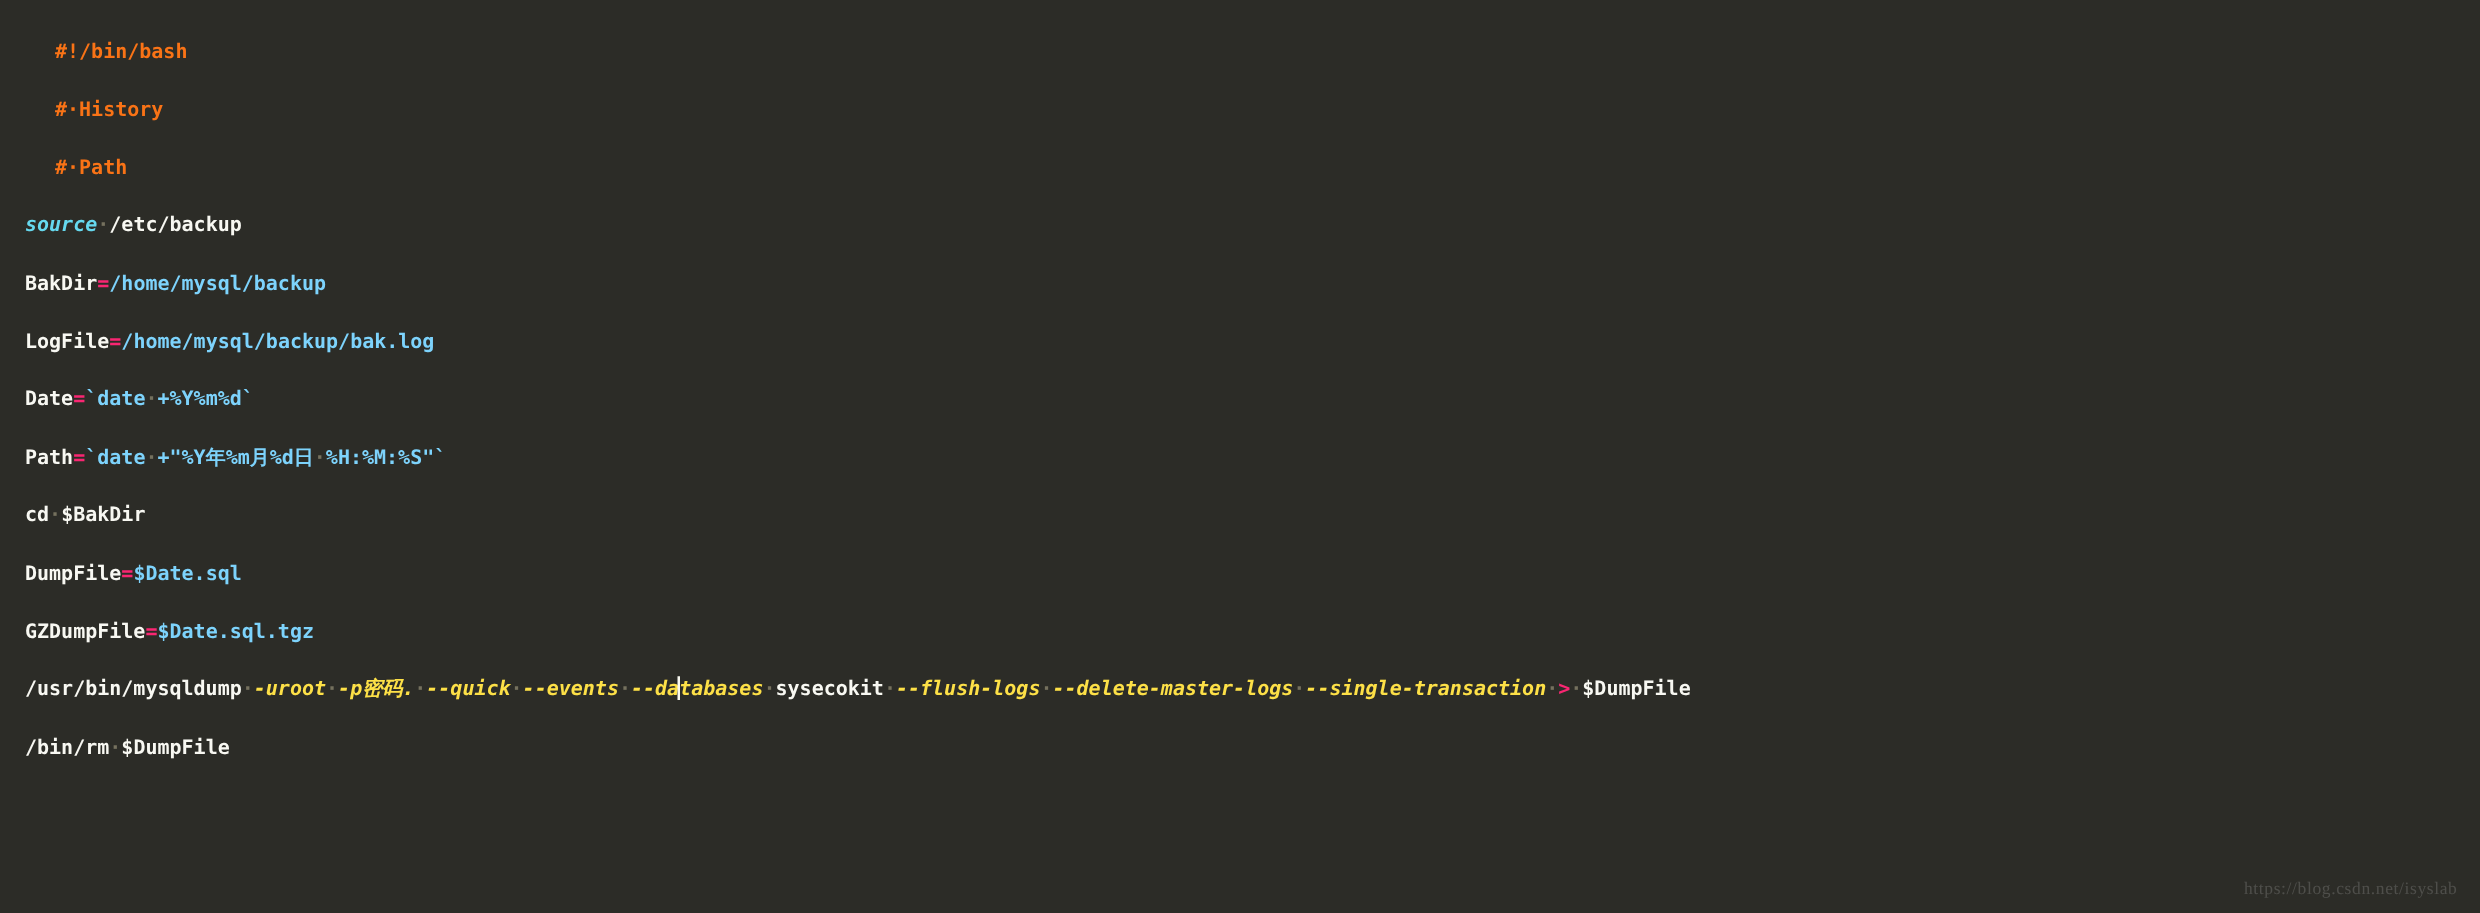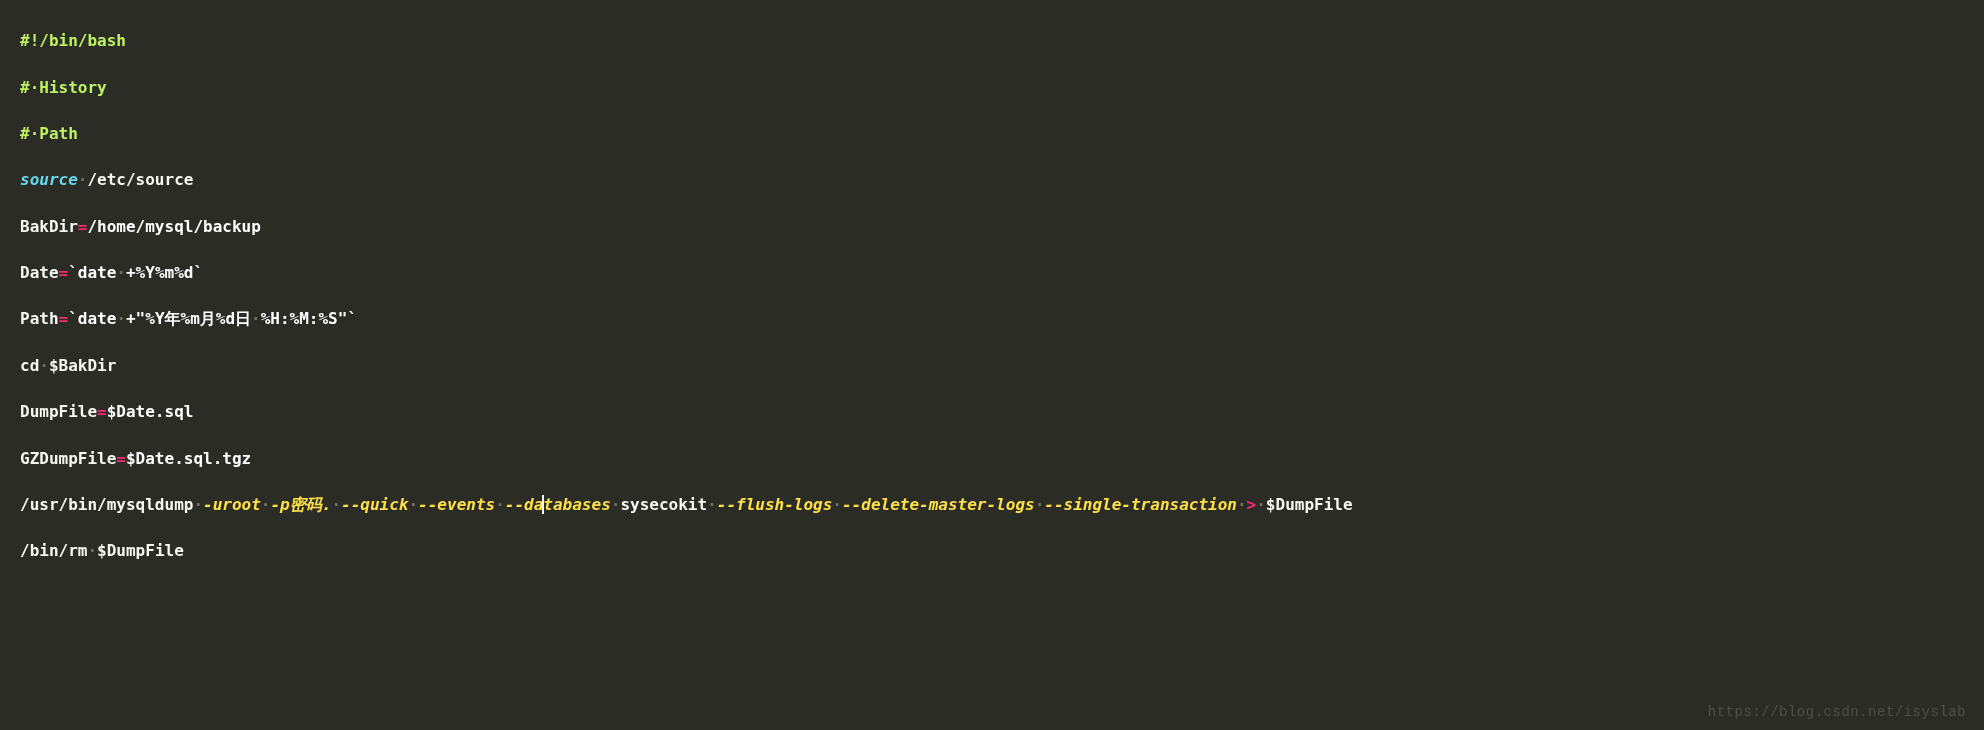--- a/index.html
+++ b/index.html
@@ -13,55 +13,56 @@
     width: 1984px;
     height: 730px;
     overflow: hidden;
     position: relative;
   }
   .code {
     white-space: pre;
     padding-left: 20px;
   }
   .line { display: block; font-weight: 600; }
-  .cm  { color: #bef264; font-style: normal; }      
+  .cm  { color: #f97316; font-style: normal; margin-left: 24px; }      
   .kw  { color: #66d9ef; font-style: italic; }       
   .def { color: #f8f8f2; }                           
   .eq  { color: #f92672; }                           
-  .str { color: #ffffff; }                           
+  .str { color: #7dd3fc; }                           
   .dot { color: #75715e; }                           
   .opt { color: #fde047; font-style: italic; }       
   .op  { color: #f92672; }                           
   .cursor {
     display: inline-block;
     width: 2px;
     background: #f8f8f0;
     height: 1.2em;
     vertical-align: text-bottom;
     margin: 0 -1px;
   }
   .watermark {
     position: absolute;
     bottom: 8px;
     right: 18px;
     color: rgba(200,200,200,0.22);
-    font-family: Liberation Mono, monospace;
+    font-family: Liberation Serif, serif;
     font-size: 14px;
     letter-spacing: 0.5px;
   }
 </style>
 </head>
 <body>
 
 <div class="code">
 <span class="line"><span class="cm">#!/bin/bash</span></span>
 <span class="line"><span class="cm">#·History</span></span>
 <span class="line"><span class="cm">#·Path</span></span>
-<span class="line"><span class="kw">source</span><span class="dot">·</span><span class="def">/etc/source</span></span>
+<span class="line"><span class="kw">source</span><span class="dot">·</span><span class="def">/etc/backup</span></span>
 <span class="line"><span class="def">BakDir</span><span class="eq">=</span><span class="str">/home/mysql/backup</span></span>
+<span class="line"><span class="def">LogFile</span><span class="eq">=</span><span class="str">/home/mysql/backup/bak.log</span></span>
 <span class="line"><span class="def">Date</span><span class="eq">=</span><span class="str">`date</span><span class="dot">·</span><span class="str">+%Y%m%d`</span></span>
 <span class="line"><span class="def">Path</span><span class="eq">=</span><span class="str">`date</span><span class="dot">·</span><span class="str">+"%Y年%m月%d日</span><span class="dot">·</span><span class="str">%H:%M:%S"`</span></span>
 <span class="line"><span class="def">cd</span><span class="dot">·</span><span class="def">$BakDir</span></span>
 <span class="line"><span class="def">DumpFile</span><span class="eq">=</span><span class="str">$Date.sql</span></span>
 <span class="line"><span class="def">GZDumpFile</span><span class="eq">=</span><span class="str">$Date.sql.tgz</span></span>
 <span class="line"><span class="def">/usr/bin/mysqldump</span><span class="dot">·</span><span class="opt">-uroot</span><span class="dot">·</span><span class="opt">-p密码.</span><span class="dot">·</span><span class="opt">--quick</span><span class="dot">·</span><span class="opt">--events</span><span class="dot">·</span><span class="opt">--da</span><span class="cursor"></span><span class="opt">tabases</span><span class="dot">·</span><span class="def">sysecokit</span><span class="dot">·</span><span class="opt">--flush-logs</span><span class="dot">·</span><span class="opt">--delete-master-logs</span><span class="dot">·</span><span class="opt">--single-transaction</span><span class="dot">·</span><span class="op">&gt;</span><span class="dot">·</span><span class="def">$DumpFile</span></span>
 <span class="line"><span class="def">/bin/rm</span><span class="dot">·</span><span class="def">$DumpFile</span></span>
 
 
 

